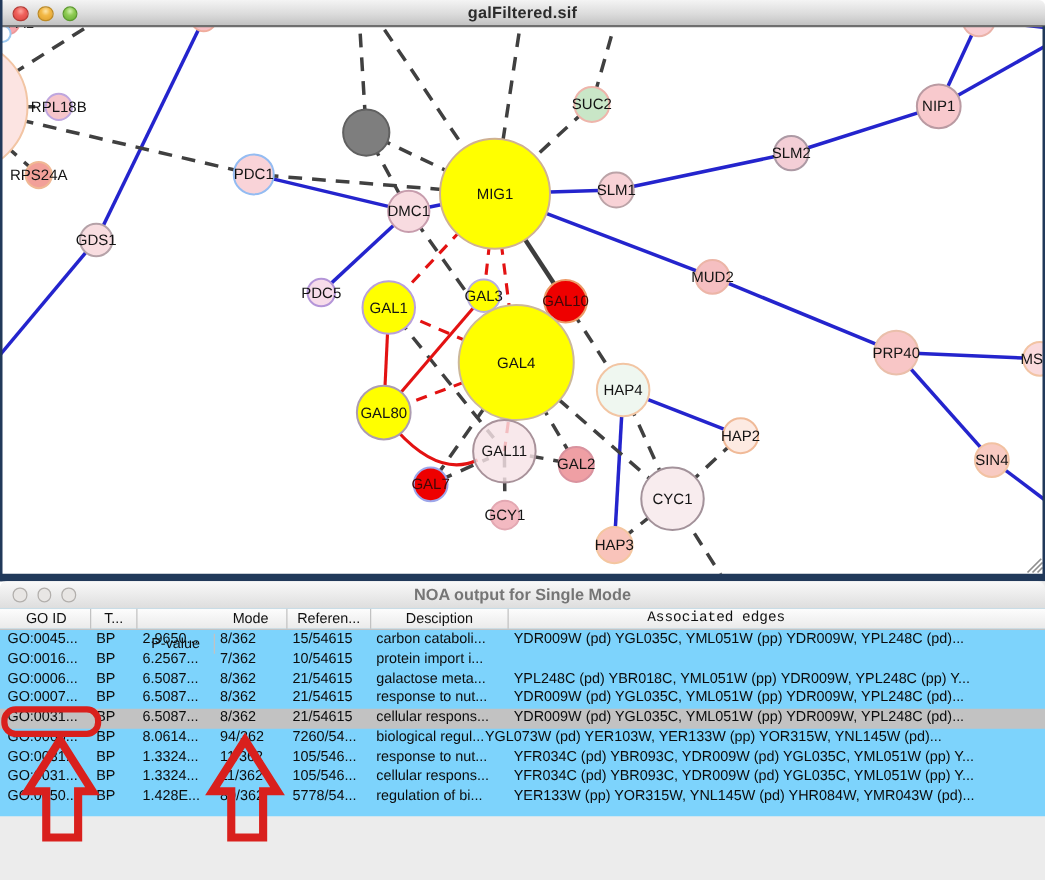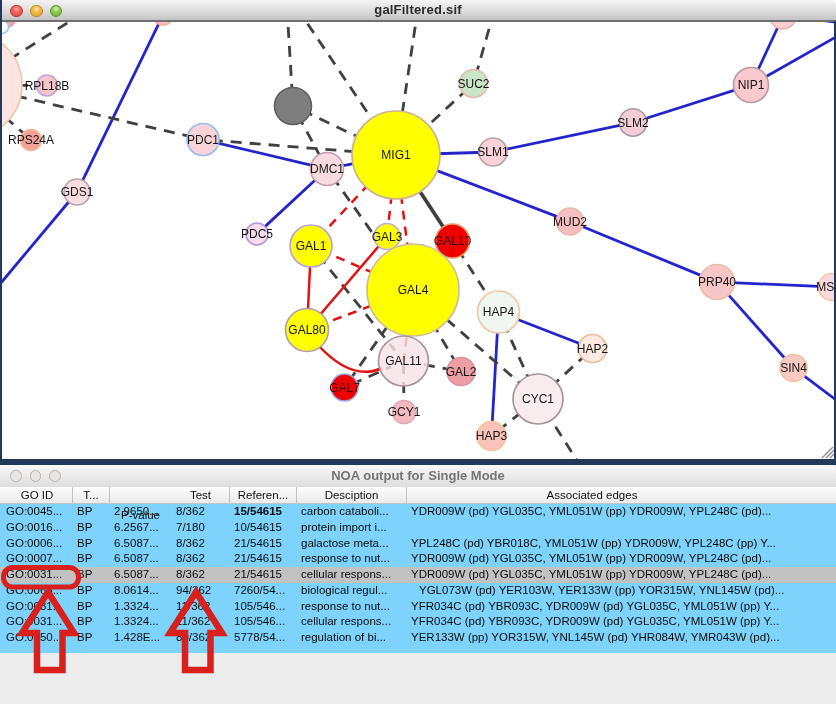--- a/index.html
+++ b/index.html
@@ -256,40 +256,40 @@
       <span class="dlight b2"></span>
       <span class="dlight b3"></span>
       <span class="d-title">NOA output for Single Mode</span>
     </div>
 
     <div class="d-table" id="d-table">
       <div class="d-header" id="d-header">
           <div class="hcell" style="left: 2px; width: 71px;">GO ID</div>
           <div class="hcell" style="left: 73px; width: 37px;">T...</div>
           <div class="hcell" style="left: 110px; width: 62px; margin-top: 20px;">P-value</div>
-          <div class="hcell" style="left: 172px; width: 58px;">Test</div>
+          <div class="hcell" style="left: 172px; width: 58px;">Mode</div>
           <div class="hcell" style="left: 230px; width: 67px;">Referen...</div>
           <div class="hcell" style="left: 297px; width: 110px;">Desciption</div>
-          <div class="hcell" style="left: 407px; width: 398px; border-right: none; padding-right: 28px;">Associated edges</div>
+          <div class="hcell" style="left: 388px; width: 398px; border-right: none; padding-right: 28px; font-family: Liberation Mono, monospace;">Associated edges</div>
         </div>
       <div id="d-rows">
           <div class="trow" style="top: 17px;">
             <div class="tcell" style="left: 2px; width: 71px;">GO:0045...</div>
             <div class="tcell" style="left: 73px; width: 37px;">BP</div>
             <div class="tcell" style="left: 110px; width: 62px;">2.9650...</div>
             <div class="tcell" style="left: 172px; width: 58px;">8/362</div>
-            <div class="tcell" style="left: 230px; width: 67px; font-weight: bold;">15/54615</div>
+            <div class="tcell" style="left: 230px; width: 67px;">15/54615</div>
             <div class="tcell" style="left: 297px; width: 110px;">carbon cataboli...</div>
             <div class="tcell" style="left: 407px; width: 398px;">YDR009W (pd) YGL035C, YML051W (pp) YDR009W, YPL248C (pd)...</div>
           </div>
           <div class="trow" style="top: 32.75px;">
             <div class="tcell" style="left: 2px; width: 71px;">GO:0016...</div>
             <div class="tcell" style="left: 73px; width: 37px;">BP</div>
             <div class="tcell" style="left: 110px; width: 62px;">6.2567...</div>
-            <div class="tcell" style="left: 172px; width: 58px;">7/180</div>
+            <div class="tcell" style="left: 172px; width: 58px;">7/362</div>
             <div class="tcell" style="left: 230px; width: 67px;">10/54615</div>
             <div class="tcell" style="left: 297px; width: 110px;">protein import i...</div>
           </div>
           <div class="trow" style="top: 48.5px;">
             <div class="tcell" style="left: 2px; width: 71px;">GO:0006...</div>
             <div class="tcell" style="left: 73px; width: 37px;">BP</div>
             <div class="tcell" style="left: 110px; width: 62px;">6.5087...</div>
             <div class="tcell" style="left: 172px; width: 58px;">8/362</div>
             <div class="tcell" style="left: 230px; width: 67px;">21/54615</div>
             <div class="tcell" style="left: 297px; width: 110px;">galactose meta...</div>
@@ -313,21 +313,21 @@
             <div class="tcell" style="left: 297px; width: 110px;">cellular respons...</div>
             <div class="tcell" style="left: 407px; width: 398px;">YDR009W (pd) YGL035C, YML051W (pp) YDR009W, YPL248C (pd)...</div>
           </div>
           <div class="trow" style="top: 95.75px;">
             <div class="tcell" style="left: 2px; width: 71px;">GO:0065...</div>
             <div class="tcell" style="left: 73px; width: 37px;">BP</div>
             <div class="tcell" style="left: 110px; width: 62px;">8.0614...</div>
             <div class="tcell" style="left: 172px; width: 58px;">94/362</div>
             <div class="tcell" style="left: 230px; width: 67px;">7260/54...</div>
             <div class="tcell" style="left: 297px; width: 110px;">biological regul...</div>
-            <div class="tcell" style="left: 415px; width: 398px;">YGL073W (pd) YER103W, YER133W (pp) YOR315W, YNL145W (pd)...</div>
+            <div class="tcell" style="left: 384px; width: 398px;">YGL073W (pd) YER103W, YER133W (pp) YOR315W, YNL145W (pd)...</div>
           </div>
           <div class="trow" style="top: 111.5px;">
             <div class="tcell" style="left: 2px; width: 71px;">GO:0031...</div>
             <div class="tcell" style="left: 73px; width: 37px;">BP</div>
             <div class="tcell" style="left: 110px; width: 62px;">1.3324...</div>
             <div class="tcell" style="left: 172px; width: 58px;">11/362</div>
             <div class="tcell" style="left: 230px; width: 67px;">105/546...</div>
             <div class="tcell" style="left: 297px; width: 110px;">response to nut...</div>
             <div class="tcell" style="left: 407px; width: 398px;">YFR034C (pd) YBR093C, YDR009W (pd) YGL035C, YML051W (pp) Y...</div>
           </div>

